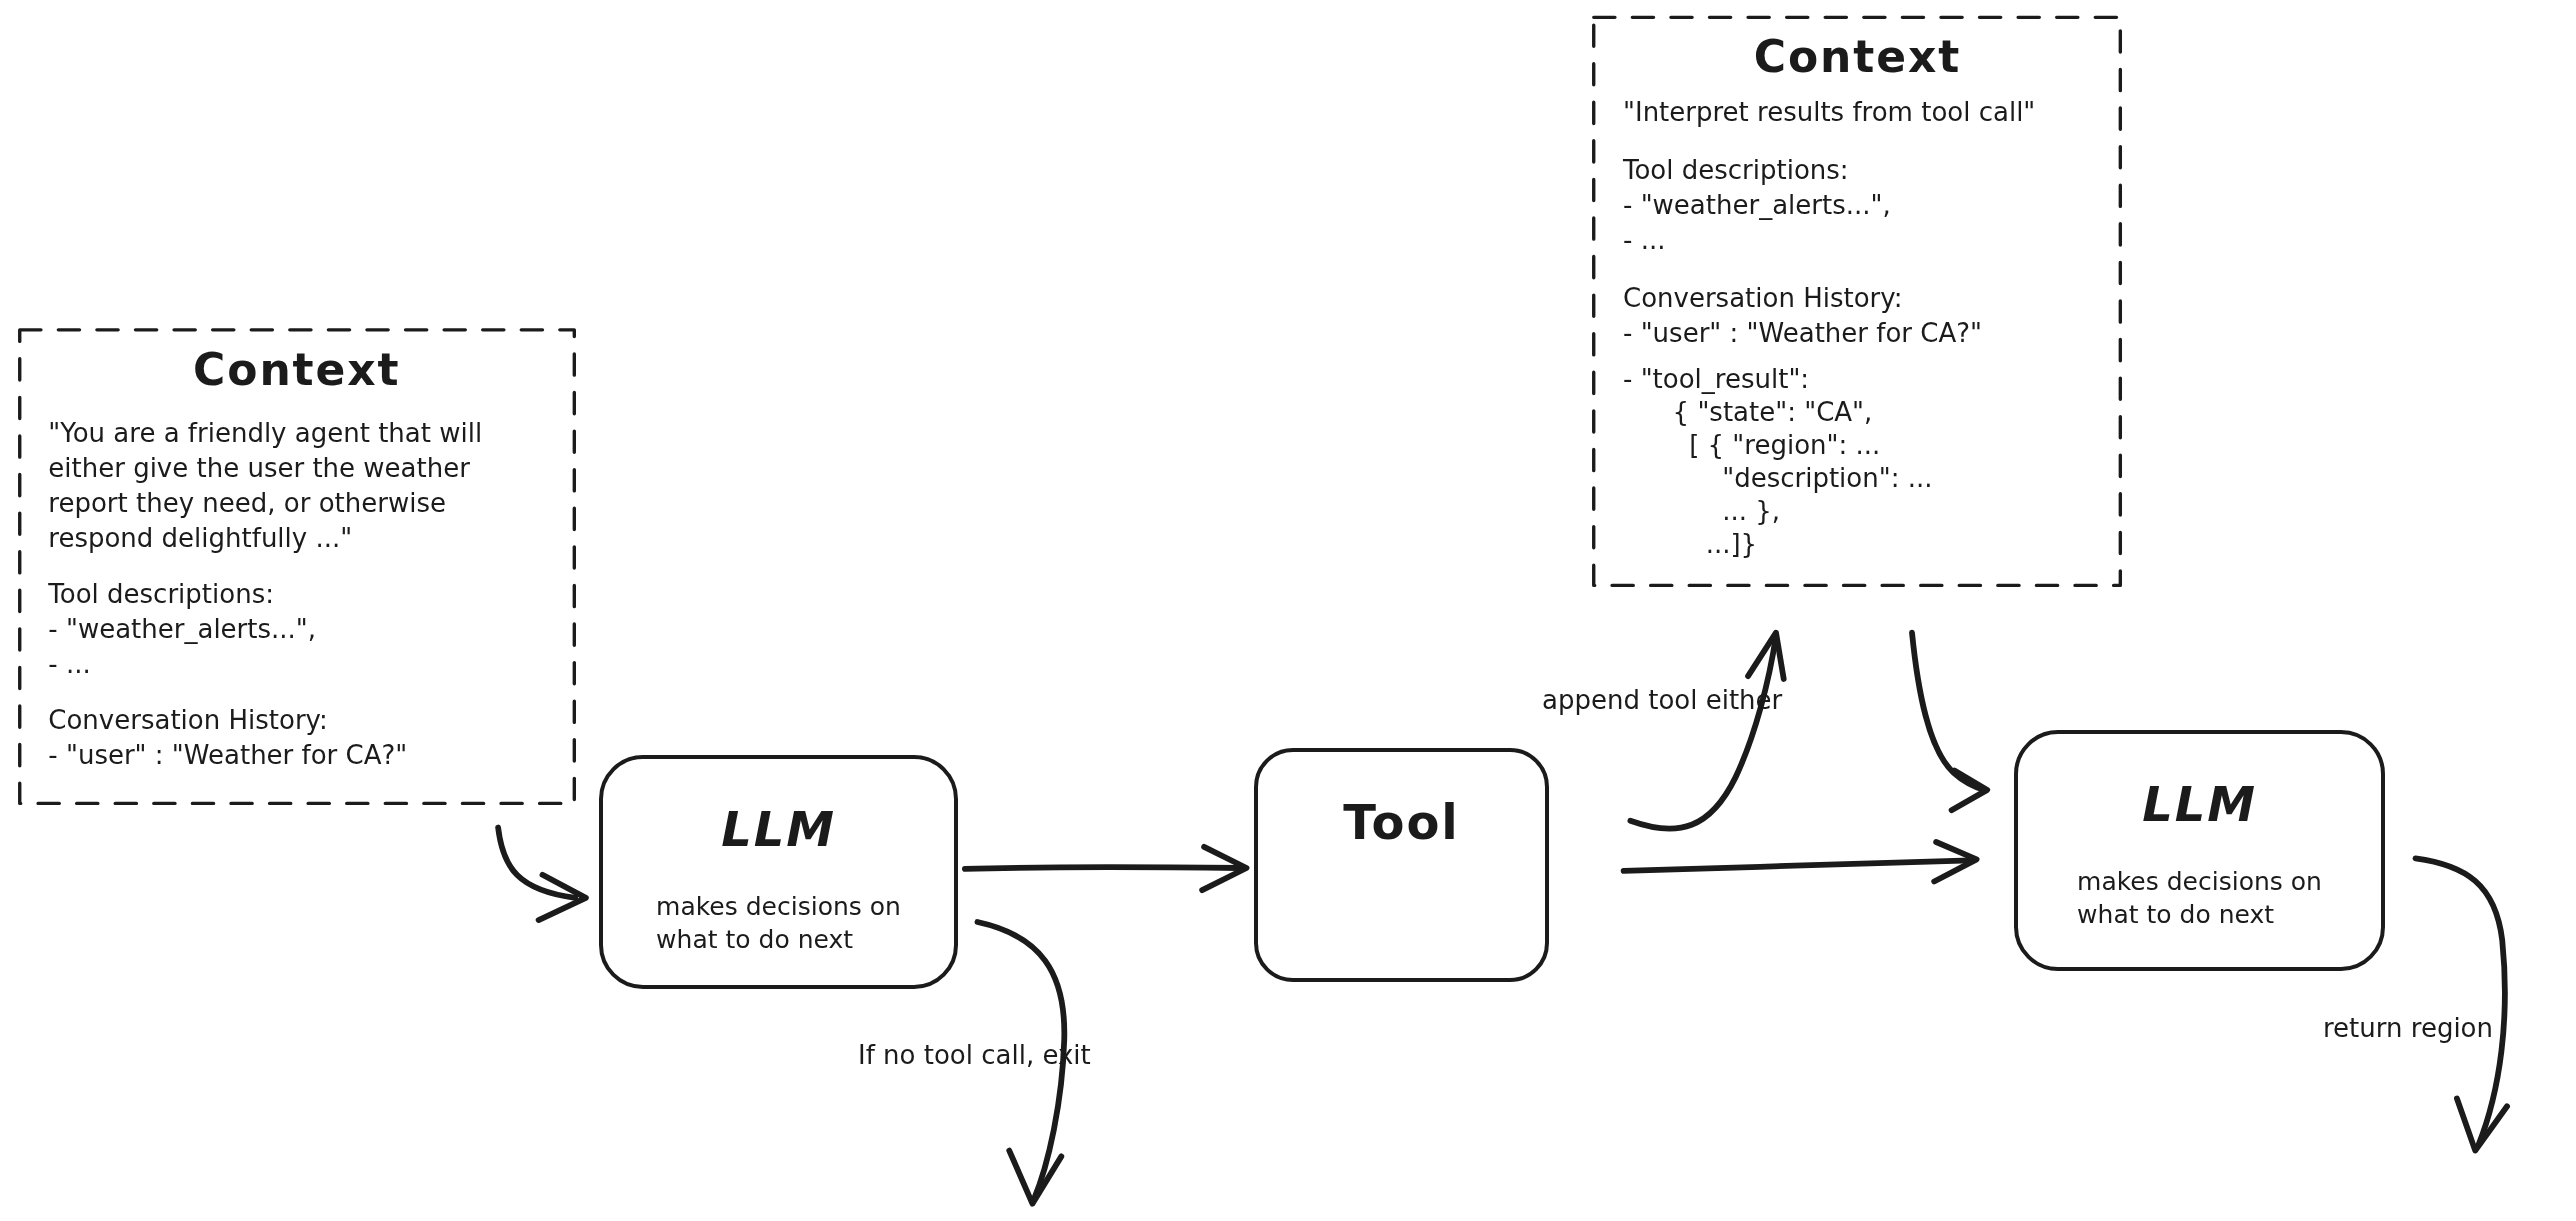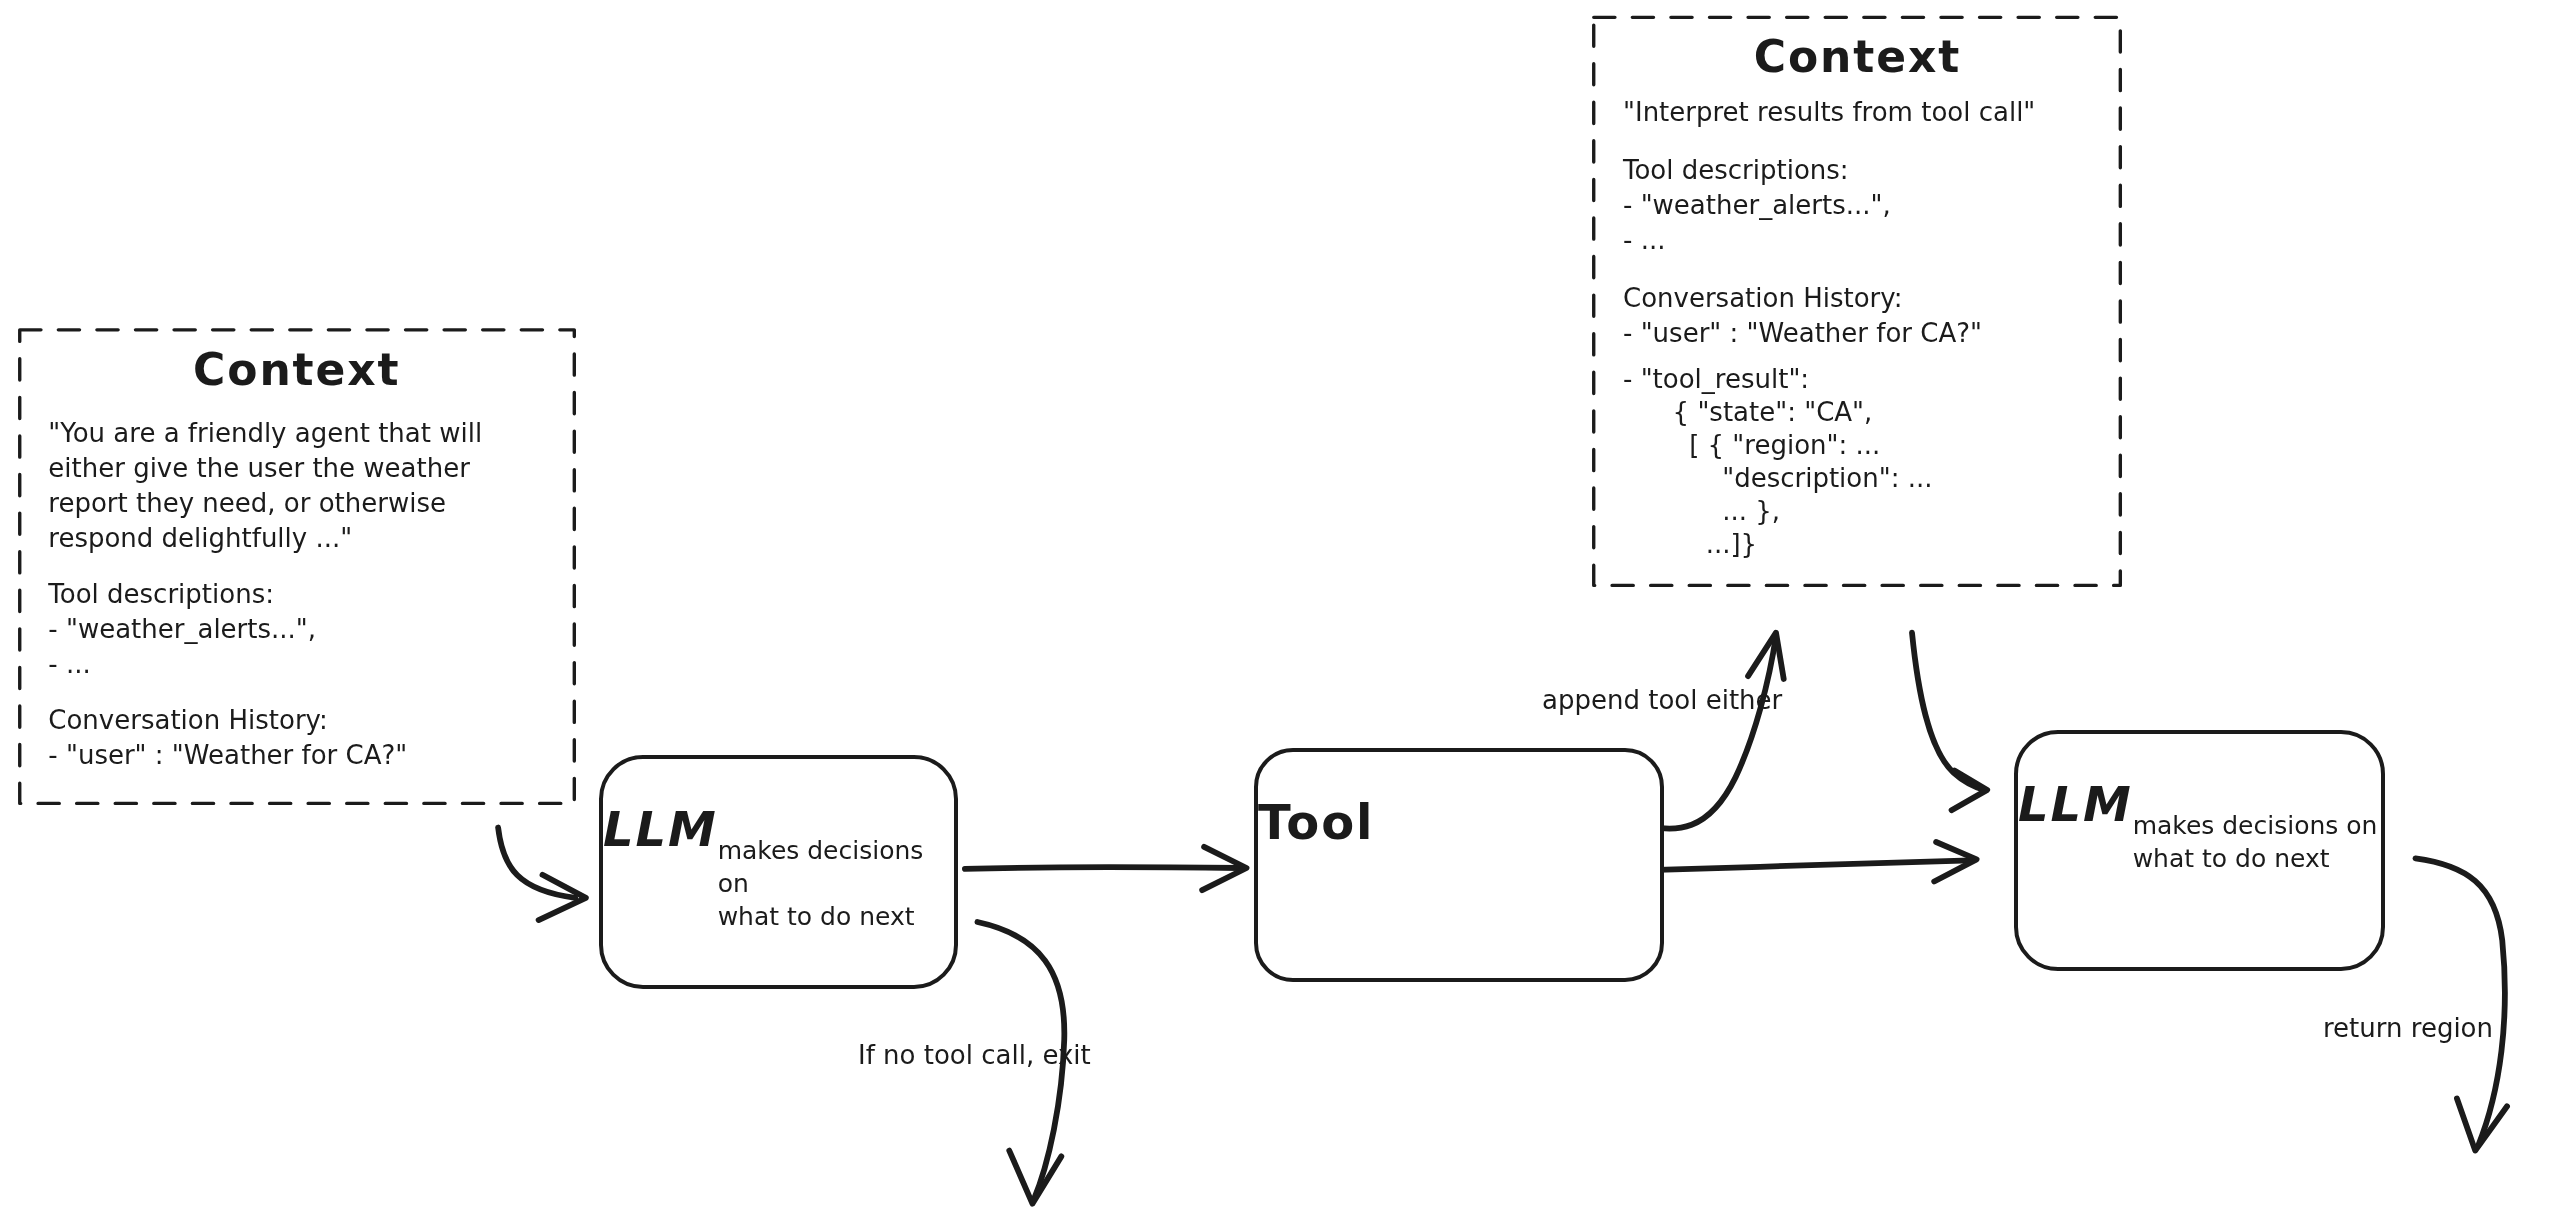--- a/index.html
+++ b/index.html
@@ -58,24 +58,26 @@
   .ctx-box-2 .ctx-tool-result { margin-bottom: 0; line-height: 33px; }
 
   
   .node {
     position: absolute;
     box-sizing: border-box;
     border: 4.8px solid #1b1b1b;
     border-radius: 44px;
     background: #ffffff;
     display: flex;
+    flex-direction: column;
+    align-items: center;
     padding-top: 42px;
   }
   .node-llm-1 { left: 599px; top: 755px; width: 359px; height: 234px; }
-  .node-tool  { left: 1254px; top: 748px; width: 410px; height: 234px; border-radius: 39px; }
+  .node-tool  { left: 1254px; top: 748px; width: 295px; height: 234px; border-radius: 39px; }
   .node-llm-2 { left: 2014px; top: 730px; width: 371px; height: 241px; }
   .node-title {
     font-size: 48px;
     font-weight: 700;
     letter-spacing: 1.9px;
   }
   .node-title.italic { font-style: italic; }
   .node-sub {
     margin-top: 33px;
     font-size: 25px;

